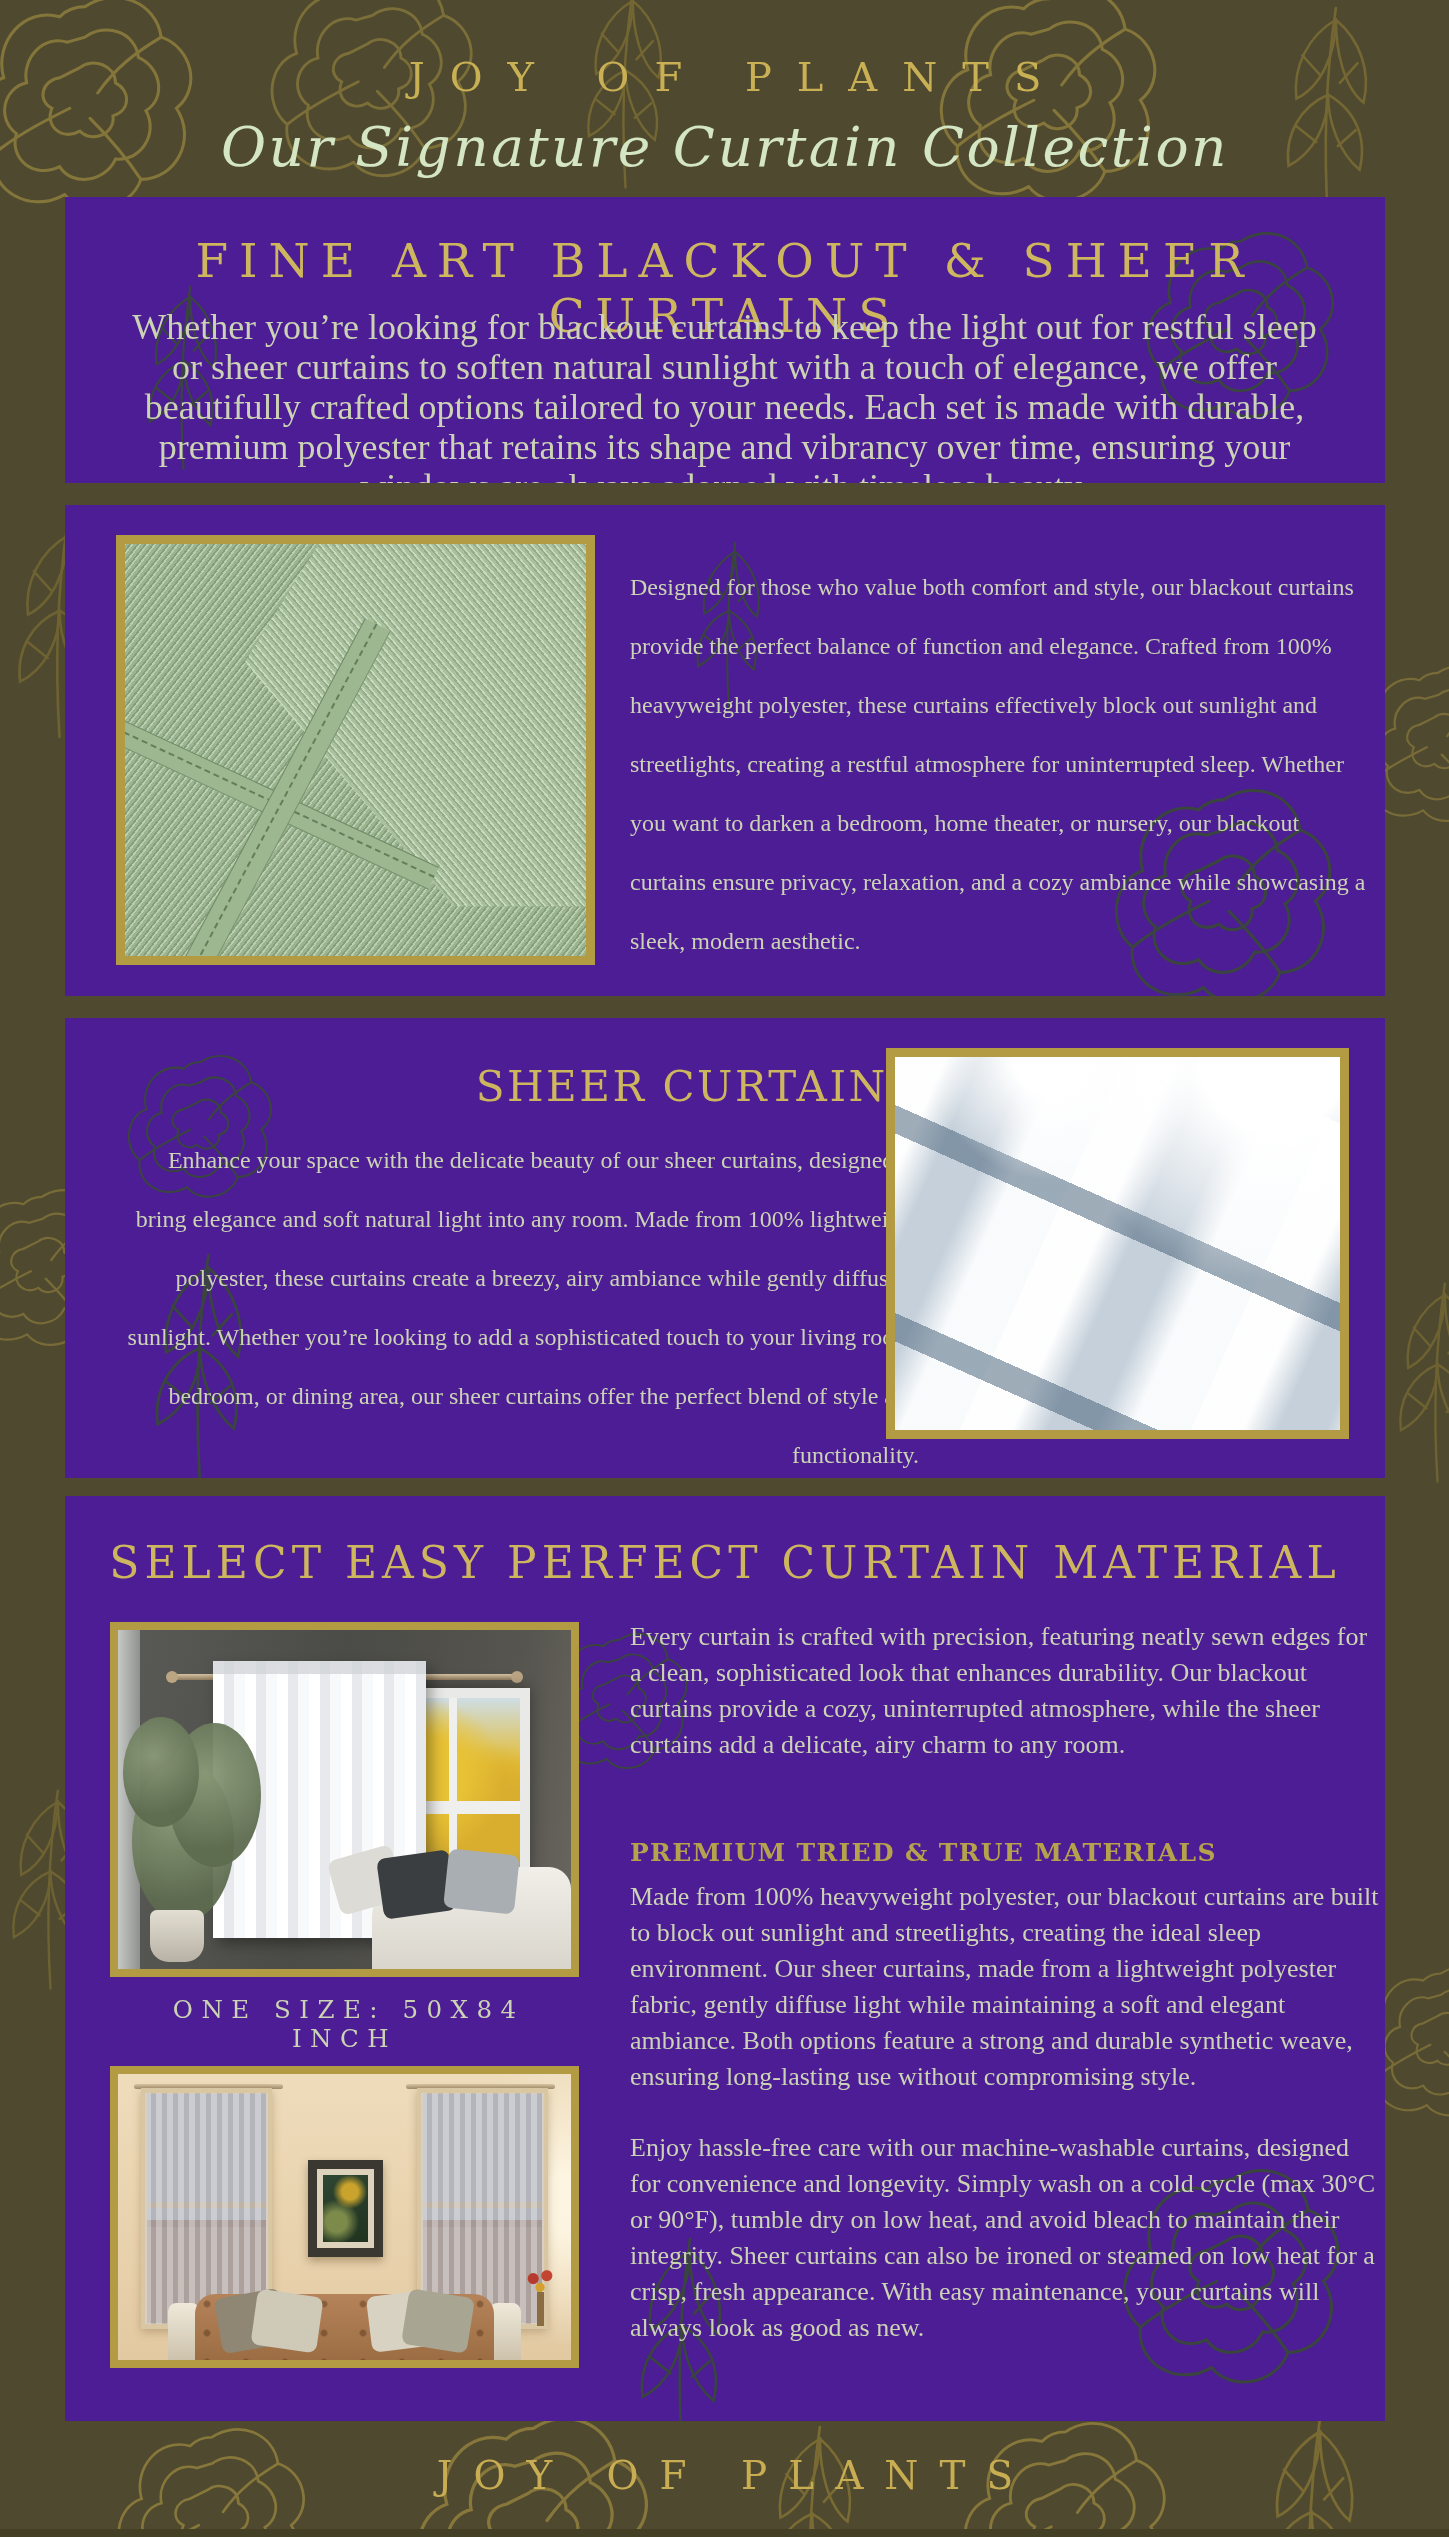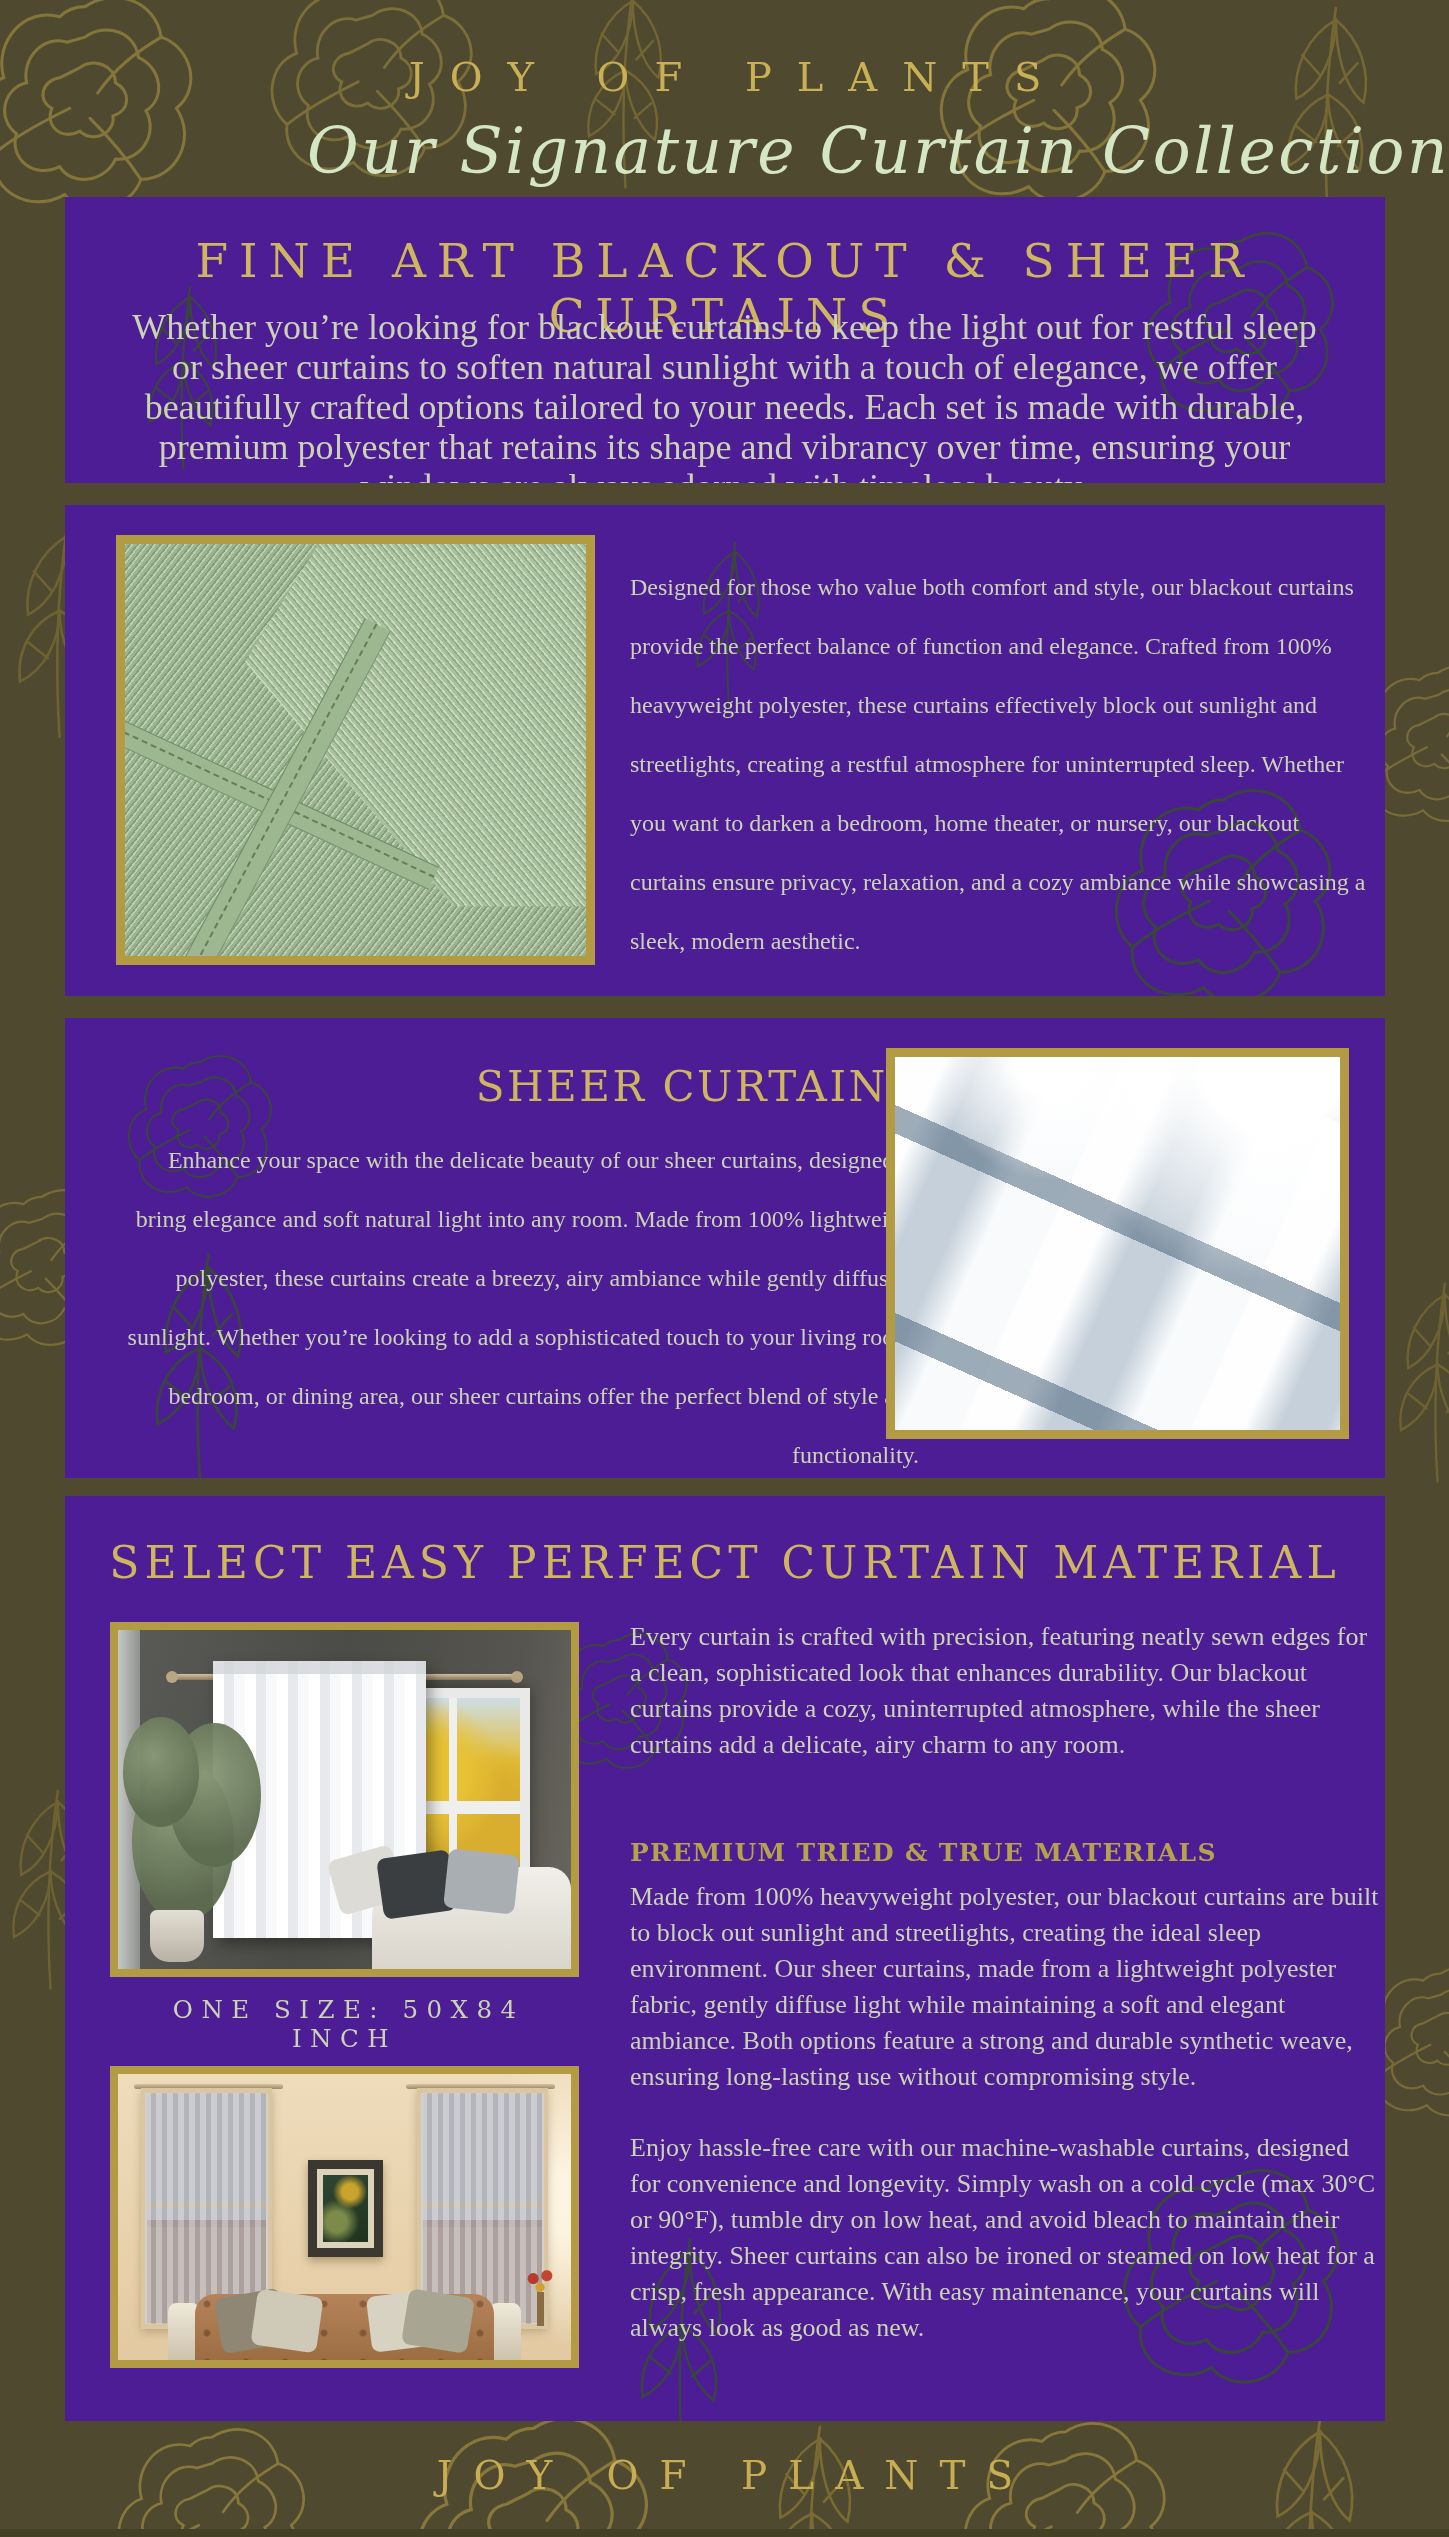--- a/index.html
+++ b/index.html
@@ -19,22 +19,22 @@
   .panel { position:absolute; left:65px; width:1320px; background:#4c1d95; overflow:hidden; }
   .panel-intro     { top:197px;  height:286px; }
   .panel-blackout  { top:505px;  height:491px; }
   .panel-sheer     { top:1018px; height:460px; }
   .panel-materials { top:1496px; height:925px; }
 
   
   .brand-top { position:absolute; top:54px; left:0; width:100%; text-align:center;
     font-family:"DejaVu Serif", serif; font-size:40px; font-weight:400;
     letter-spacing:25px; text-indent:25px; color:#c9b055; }
-  .tagline { position:absolute; top:115px; left:0; width:100%; text-align:right;
-    font-family:"DejaVu Serif", serif; font-style:italic; font-size:63px;
+  .tagline { position:absolute; top:115px; left:0; width:100%; text-align:center;
+    font-family:"DejaVu Serif", serif; font-style:italic; font-size:55px;
     letter-spacing:2.5px; color:#d4e6c4; }
 
   .intro-title { position:absolute; top:36px; left:0; width:100%; text-align:center;
     font-family:"DejaVu Serif", serif; font-weight:400; font-size:47px;
     letter-spacing:11px; color:#cdb65e; }
   .intro-body { position:absolute; top:110px; left:59px; width:1201px; text-align:center;
     font-size:36px; line-height:40px; color:#ccd3b5; }
 
   .sec-title { font-family:"DejaVu Serif", serif; font-weight:400; font-size:42px;
     letter-spacing:2.5px; color:#cdb65e; }

